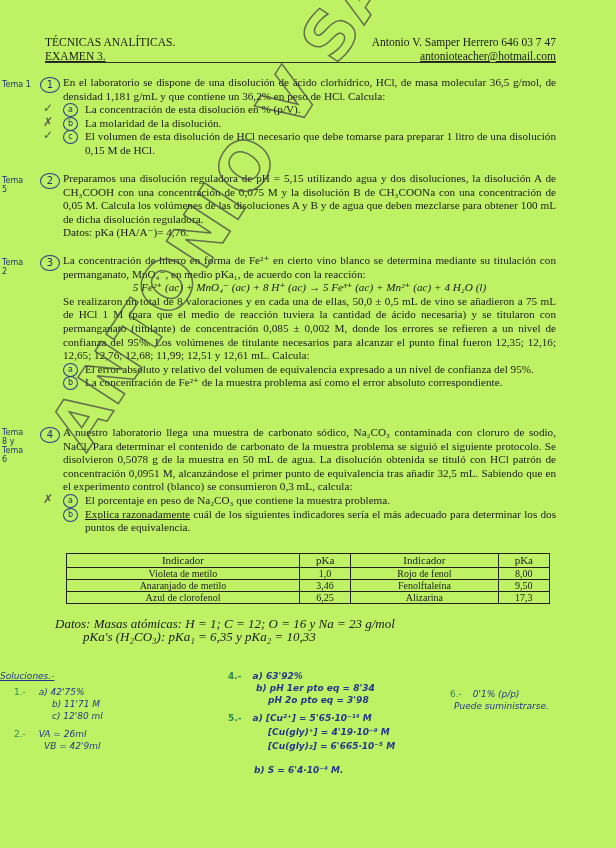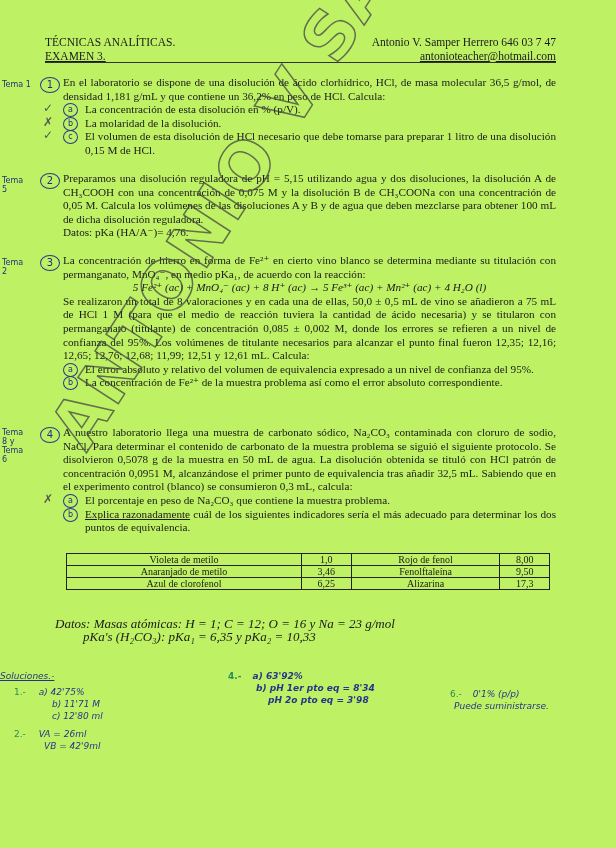--- a/index.html
+++ b/index.html
@@ -102,20 +102,26 @@
       <span>El porcentaje en peso de Na₂CO₃ que contiene la muestra problema.</span>
     </div>
     <div class="sub">
       <span class="subicon">b</span>
       <span class="under">Explica razonadamente</span><span> cuál de los siguientes indicadores sería el más adecuado para determinar los dos puntos de equivalencia.</span>
     </div>
   </div>
 
   <table class="ind">
     <tbody>
+        <tr>
+      <th>Indicador</th>
+      <th>pKa</th>
+      <th>Indicador</th>
+      <th>pKa</th>
+    </tr>
     <tr>
       <td>Violeta de metilo</td>
       <td>1,0</td>
       <td>Rojo de fenol</td>
       <td>8,00</td>
     </tr>
     <tr>
       <td>Anaranjado de metilo</td>
       <td>3,46</td>
       <td>Fenolftaleína</td>
@@ -153,20 +159,27 @@
     </div>
   </div>
 
   <div class="hand" style="left:228px; top:670px; width:200px;font-weight:bold;">
     <div>
       <span class="num">4.-</span>
       <span style="margin-left:8px;">a) 63'92%</span>
       <div style="padding-left:28px;">b) pH 1er pto eq = 8'34</div>
       <div style="padding-left:40px;">pH 2o pto eq = 3'98</div>
     </div>
+    <div style="margin-top:6px;">
+      <span class="num">5.-</span>
+      <span style="margin-left:8px;">a) [Cu²⁺] = 5'65·10⁻¹⁴ M</span>
+      <div style="padding-left:40px; margin-top:2px;">[Cu(gly)⁺] = 4'19·10⁻⁹ M</div>
+      <div style="padding-left:40px; margin-top:2px;">[Cu(gly)₂] = 6'665·10⁻⁵ M</div>
+      <div style="padding-left:26px; margin-top:12px;">b) S = 6'4·10⁻⁴ M.</div>
+    </div>
   </div>
 
   <div class="hand" style="left:450px; top:688px; width:160px;">
     <div>
       <span class="num">6.-</span>
       <span style="margin-left:8px;">0'1% (p/p)</span>
       <div style="padding-left:4px;">Puede suministrarse.</div>
     </div>
   </div>
 

